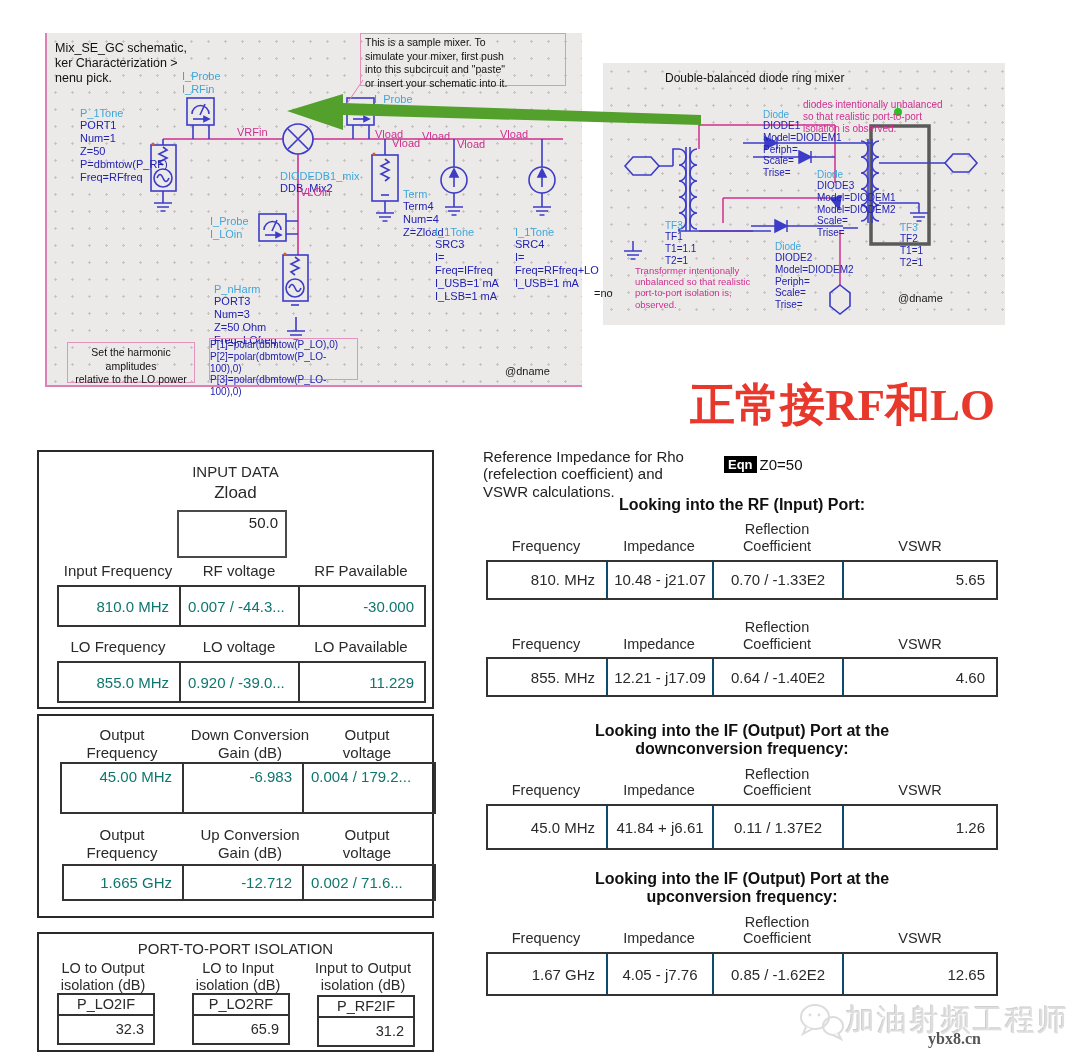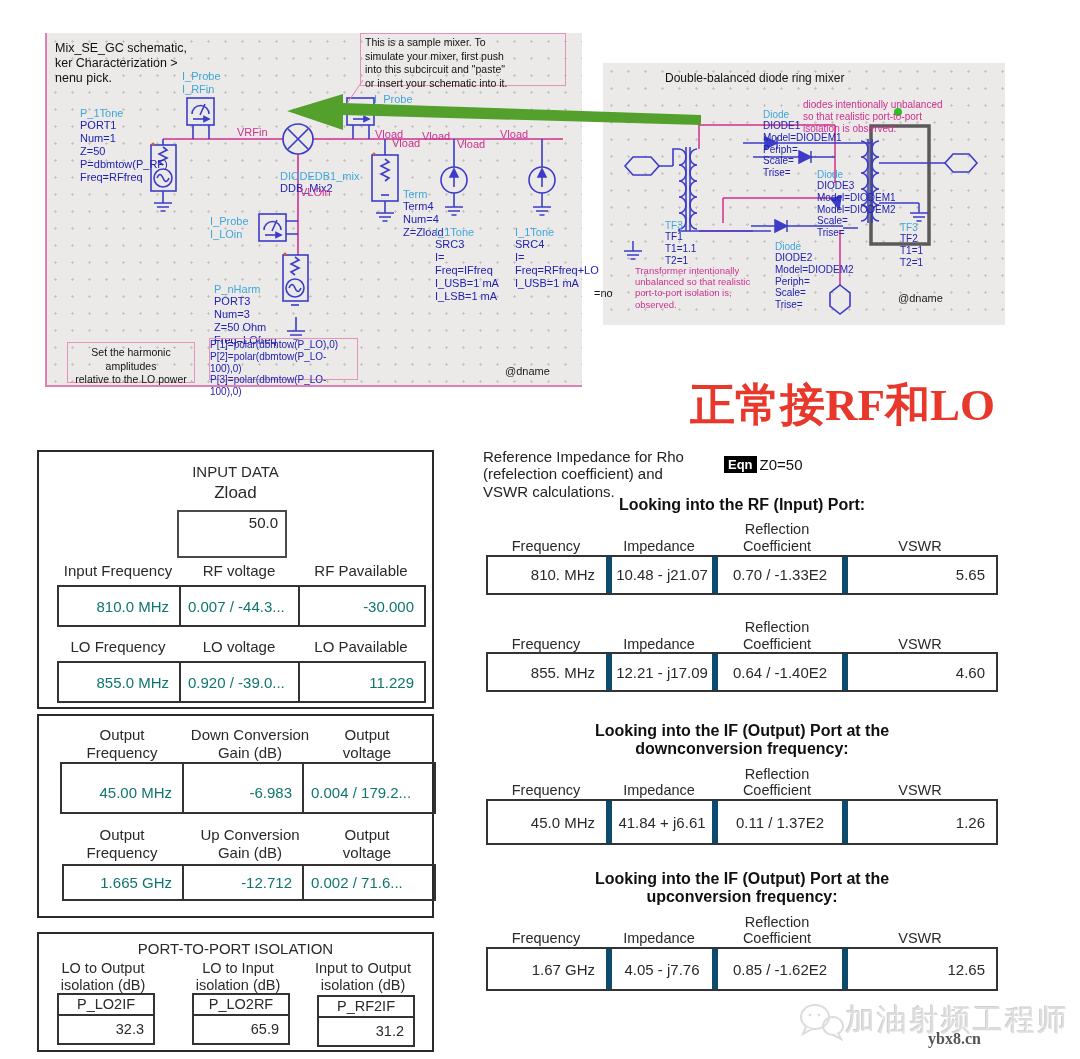--- a/index.html
+++ b/index.html
@@ -28,37 +28,37 @@
   
   .tframe{position:absolute;border:2px solid #2a2a2a;background:#fff}
   .tt{position:absolute;width:100%;text-align:center;font-size:15px;color:#2a2a2a}
   .hdr{position:absolute;text-align:center;font-size:15px;line-height:1.2;
        color:#2a2a2a;white-space:pre-line}
   .drow{position:absolute;display:grid;border:2px solid #333;font-size:15px;color:#0f766e}
   .drow>div{display:flex;align-items:center;overflow:hidden}
   .drow>div+div{border-left:2px solid #333}
   .ar{justify-content:flex-end;padding-right:10px}
   .al{justify-content:flex-start;padding-left:7px}
-  .at{align-items:flex-start !important;padding-top:20px}
+  .at{align-items:flex-start !important;padding-top:4px}
   .zbox{position:absolute;border:2px solid #4a4a4a;font-size:15px}
   .zbox>div{text-align:right;padding:2px 7px}
   .iso-box{position:absolute;width:94px;border:2px solid #333;font-size:14.5px;color:#2a2a2a}
   .iso-name{height:19px;line-height:19px;border-bottom:2px solid #333;text-align:center}
   .iso-val{height:27px;line-height:27px;text-align:right;padding-right:9px}
   
   .pt{position:absolute;width:512px}
   .pt-title{font-weight:bold;font-size:16px;line-height:1.15;text-align:center;
             white-space:pre-line;color:#101010}
   .pt-head{display:grid;grid-template-columns:120px 106px 130px 156px;align-items:end;
            text-align:center;font-size:14.5px;line-height:1.15;margin-top:7px;
            white-space:pre-line;color:#2a2a2a}
   .pt-row{display:grid;grid-template-columns:118px 106px 130px 154px;border:2px solid #333;
-          height:36px;font-size:15px;color:#2a2a2a}
+          margin-top:5px;height:36px;font-size:15px;color:#2a2a2a}
   .pt-row>div{display:flex;align-items:center;justify-content:center}
-  .pt-row>div+div{border-left:6px solid #0c4a6e}
+  .pt-row>div+div{border-left:2px solid #0c4a6e}
   .pt-row .r{justify-content:flex-end;padding-right:11px}
   
   #ref-note{position:absolute;left:483px;top:448px;width:250px;font-size:15px;
             line-height:1.16;color:#222;white-space:pre-line}
   #eqn{position:absolute;left:724px;top:456px;display:flex;align-items:center}
   #eqn .tag{background:#000;color:#fff;font-size:13px;font-weight:bold;padding:1px 4px}
   #eqn .expr{font-size:15px;color:#111;margin-left:3px}
   
   #wm-text{position:absolute;left:845px;top:1000px;font-size:30px;color:#dedede;
            text-shadow:1px 1px 0 #ffffff,-1px -1px 0 #cfcfcf;letter-spacing:2px;white-space:nowrap}

